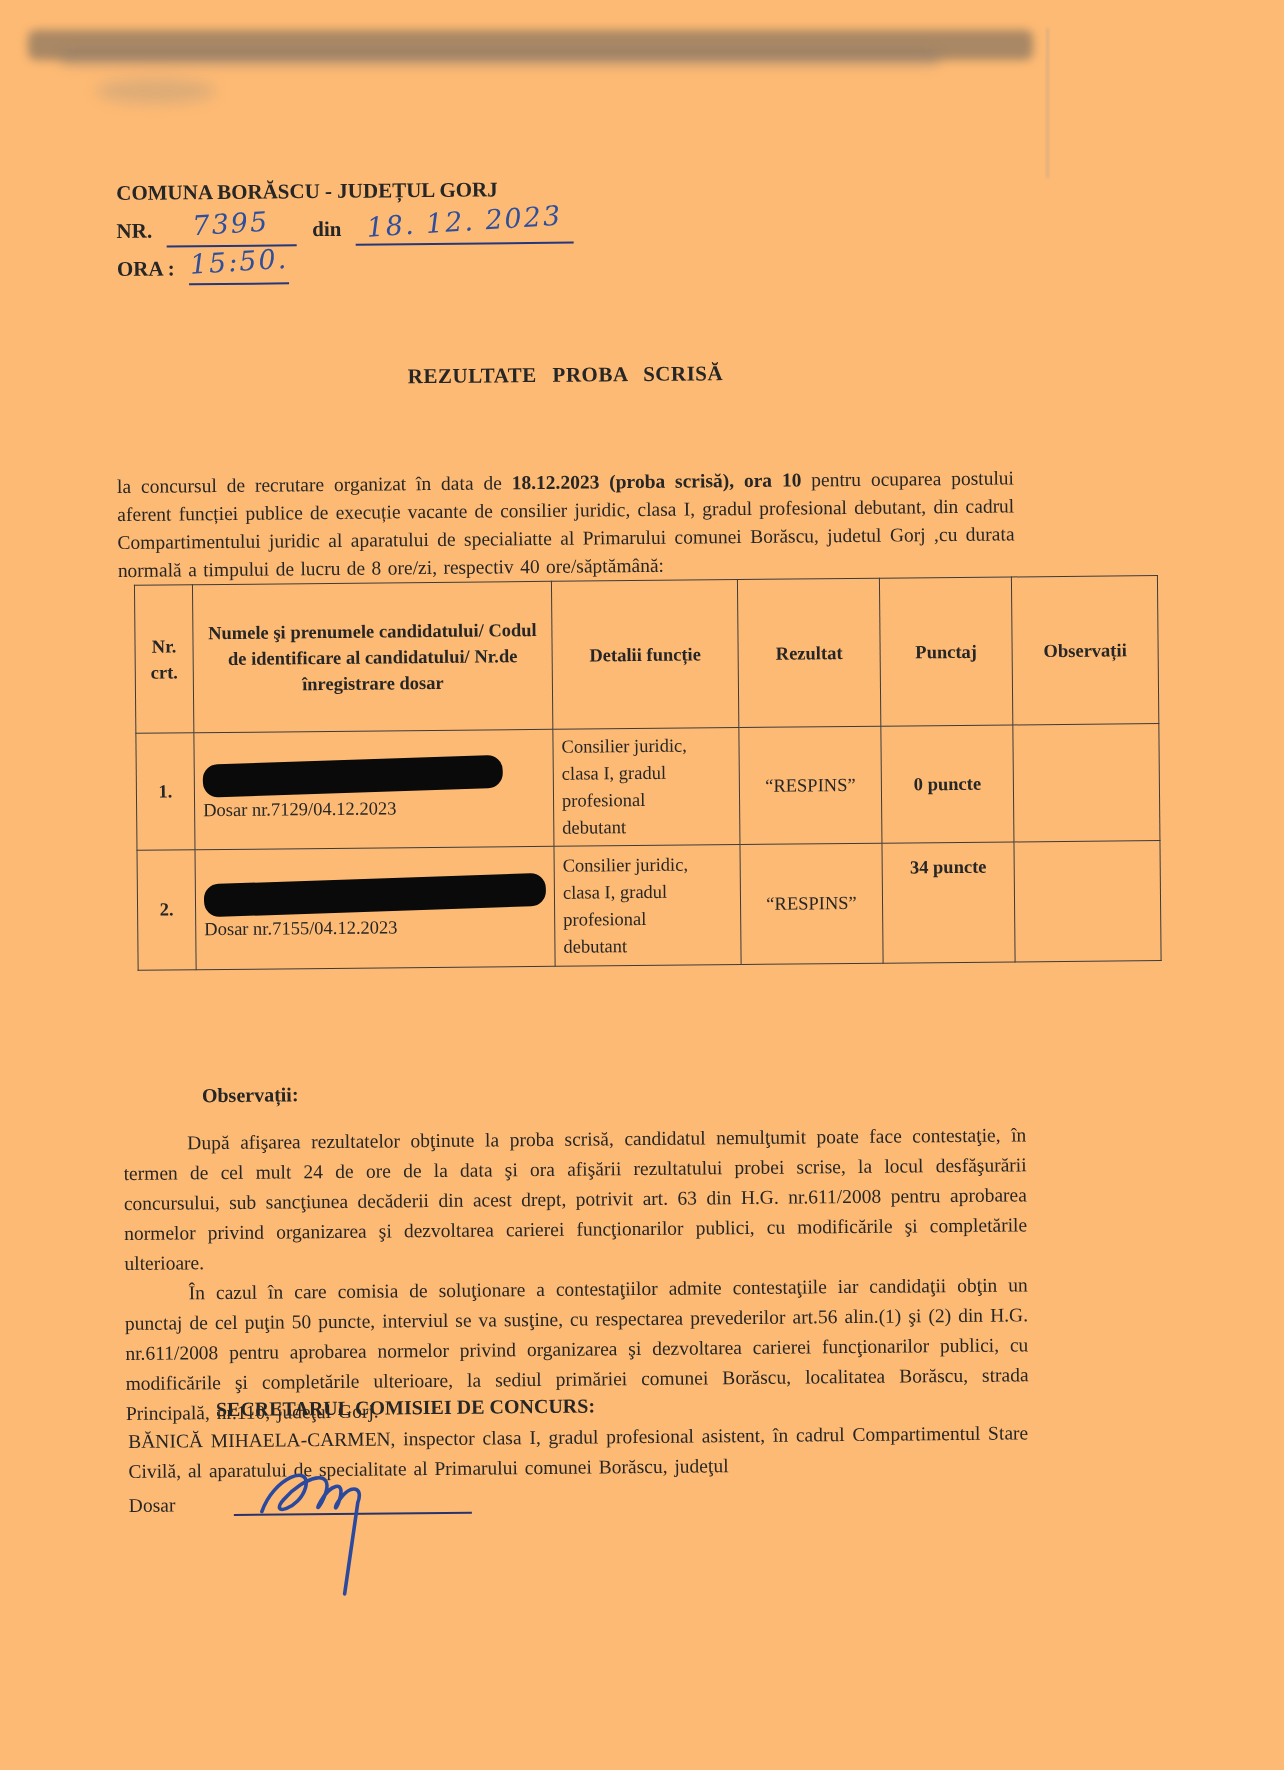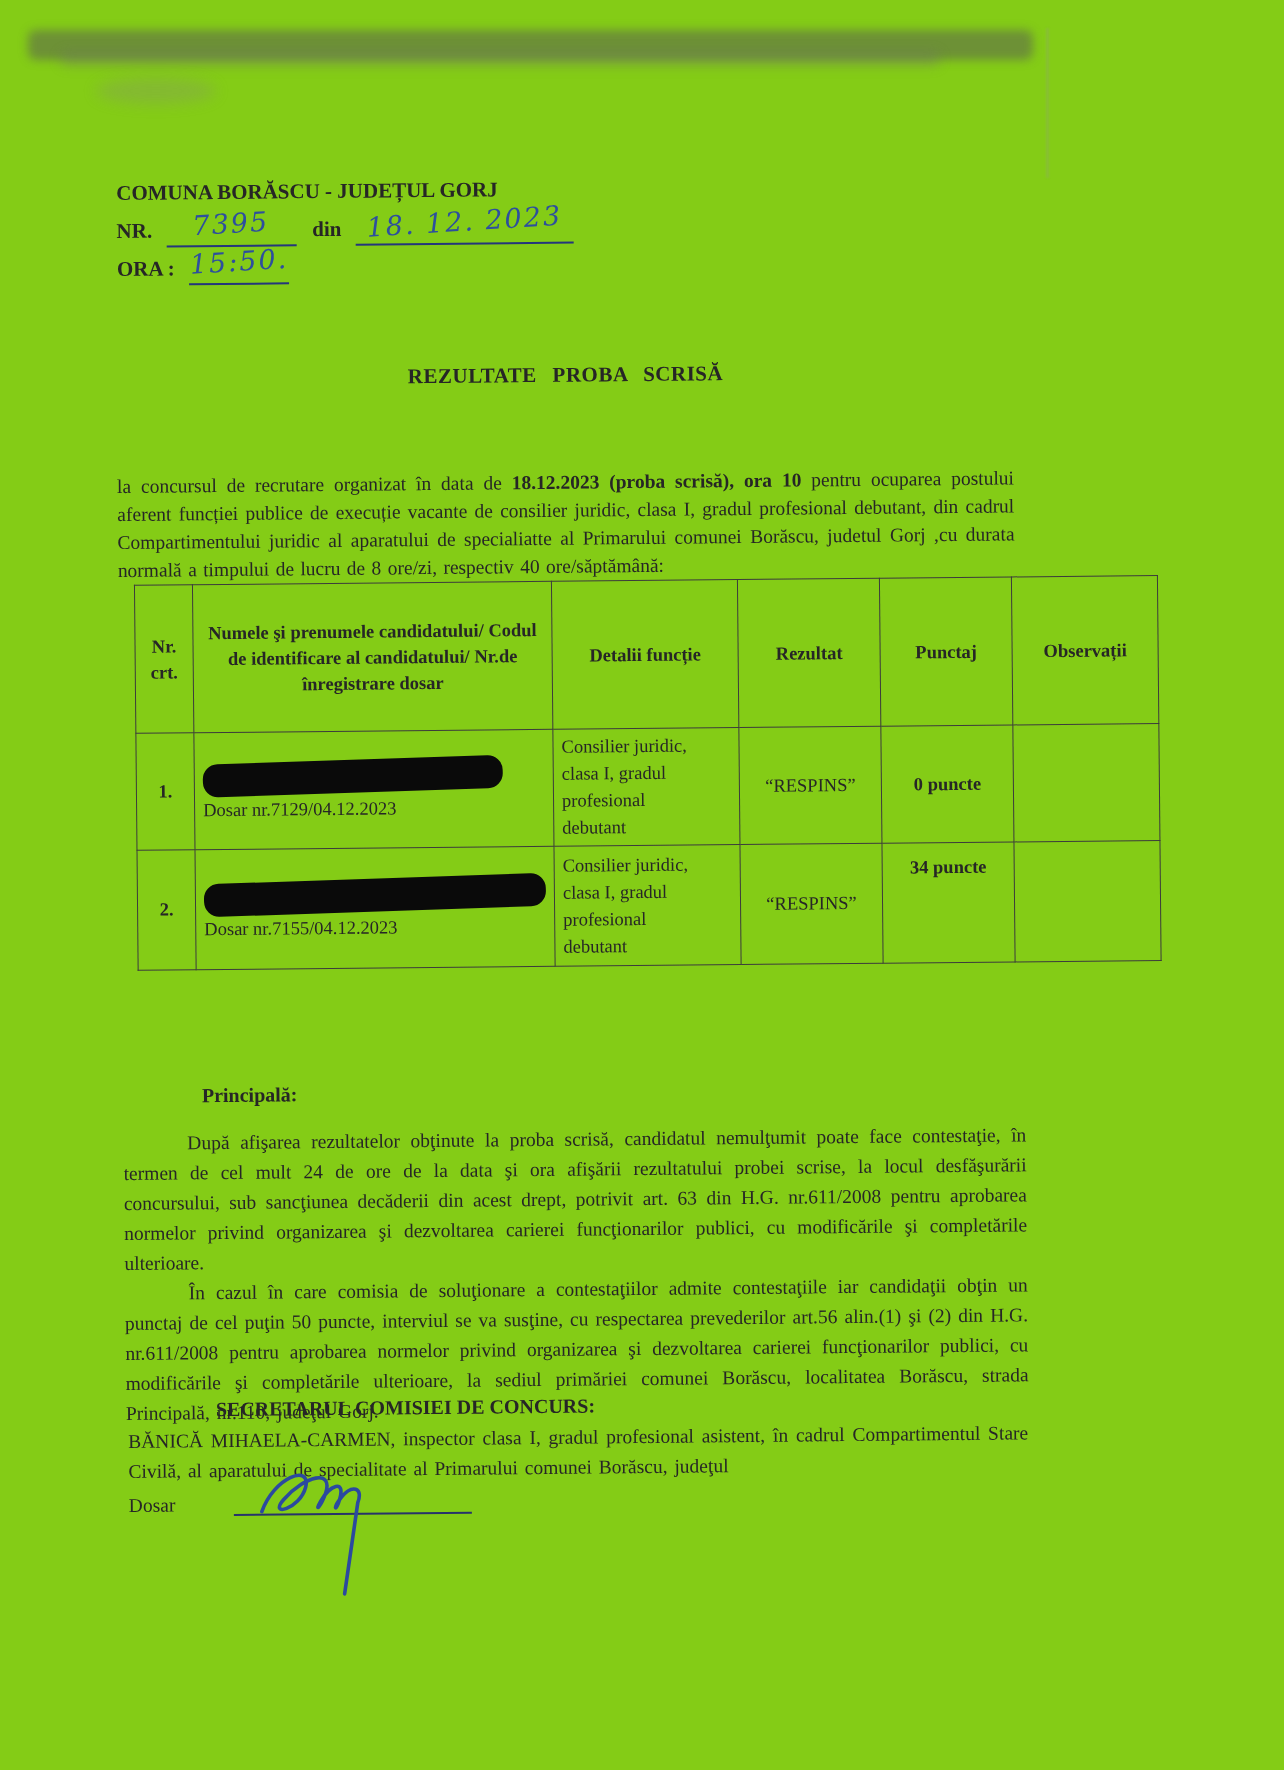--- a/index.html
+++ b/index.html
@@ -2,21 +2,21 @@
 <html lang="ro"><head>
 <meta charset="utf-8">
 <style>
   html,body{margin:0;padding:0;}
   body{
     width:1284px;height:1770px;position:relative;overflow:hidden;
     background:#ffffff;
     font-family:"Liberation Serif","DejaVu Serif",serif;
     color:#262626;
   }
-  .page{position:absolute;inset:0;background:#84cc16;}
+  .page{position:absolute;inset:0;background:#fdba74;}
   .content{position:absolute;inset:0;transform:rotate(-0.55deg);transform-origin:640px 900px;}
 
   
   .scan-band{position:absolute;left:28px;top:30px;width:1005px;height:30px;
     background:rgba(85,85,85,0.50);filter:blur(5px);border-radius:8px;}
   .scan-band2{position:absolute;left:60px;top:52px;width:880px;height:14px;
     background:rgba(110,110,110,0.30);filter:blur(6px);border-radius:8px;}
   .scan-blob{position:absolute;left:96px;top:78px;width:120px;height:26px;
     background:rgba(130,130,130,0.25);filter:blur(7px);border-radius:50%;}
   .scan-streak{position:absolute;left:1046px;top:28px;width:3px;height:150px;
@@ -158,21 +158,21 @@
 clasa I, gradul
 profesional
 debutant</td>
         <td class="cell-res">“RESPINS”</td>
         <td class="cell-score top">34 puncte</td>
         <td></td>
       </tr>
     </tbody>
       </table>
 
-    <div class="obs-heading">Principală:</div>
+    <div class="obs-heading">Observații:</div>
     <div class="obs-body">
       <p>După afişarea rezultatelor obţinute la proba scrisă, candidatul nemulţumit poate face contestaţie, în termen de cel mult 24 de ore de la data şi ora afişării rezultatului probei scrise, la locul desfăşurării concursului, sub sancţiunea decăderii din acest drept, potrivit art. 63 din H.G. nr.611/2008 pentru aprobarea normelor privind organizarea şi dezvoltarea carierei funcţionarilor publici, cu modificările şi completările ulterioare.</p>
       <p>În cazul în care comisia de soluţionare a contestaţiilor admite contestaţiile iar candidaţii obţin un punctaj de cel puţin 50 puncte, interviul se va susţine, cu respectarea prevederilor art.56 alin.(1) şi (2) din H.G. nr.611/2008 pentru aprobarea normelor privind organizarea şi dezvoltarea carierei funcţionarilor publici, cu modificările şi completările ulterioare, la sediul primăriei comunei Borăscu, localitatea Borăscu, strada Principală, nr.110, judeţul Gorj.</p>
     </div>
 
     <div class="secretary">
       <p class="sec-heading">SECRETARUL COMISIEI DE CONCURS:</p>
       <p class="sec-body">BĂNICĂ  MIHAELA-CARMEN,  inspector  clasa  I,  gradul  profesional  asistent,  în  cadrul Compartimentul Stare Civilă, al  aparatului de specialitate al Primarului comunei Borăscu, judeţul</p>
       <div class="sig-row">
         <span class="sig-word">Dosar</span>

